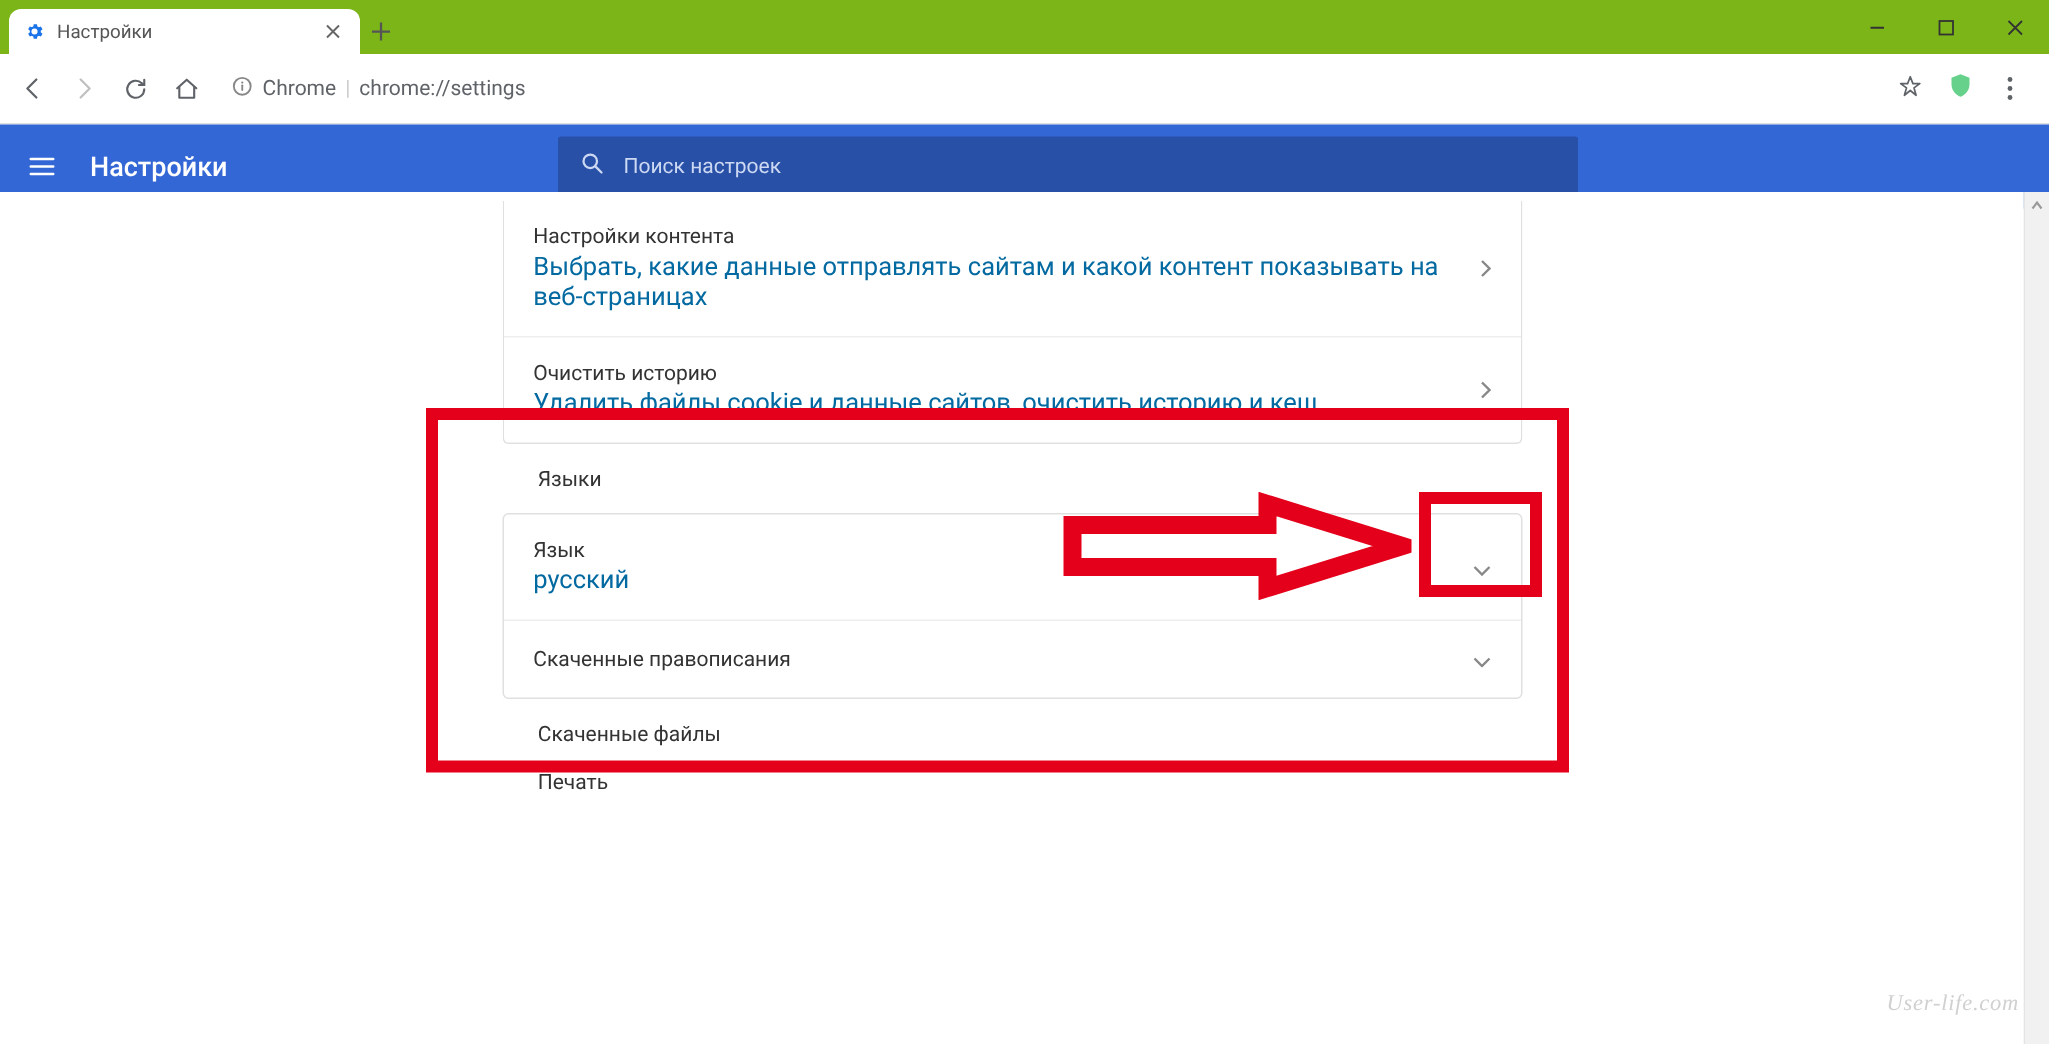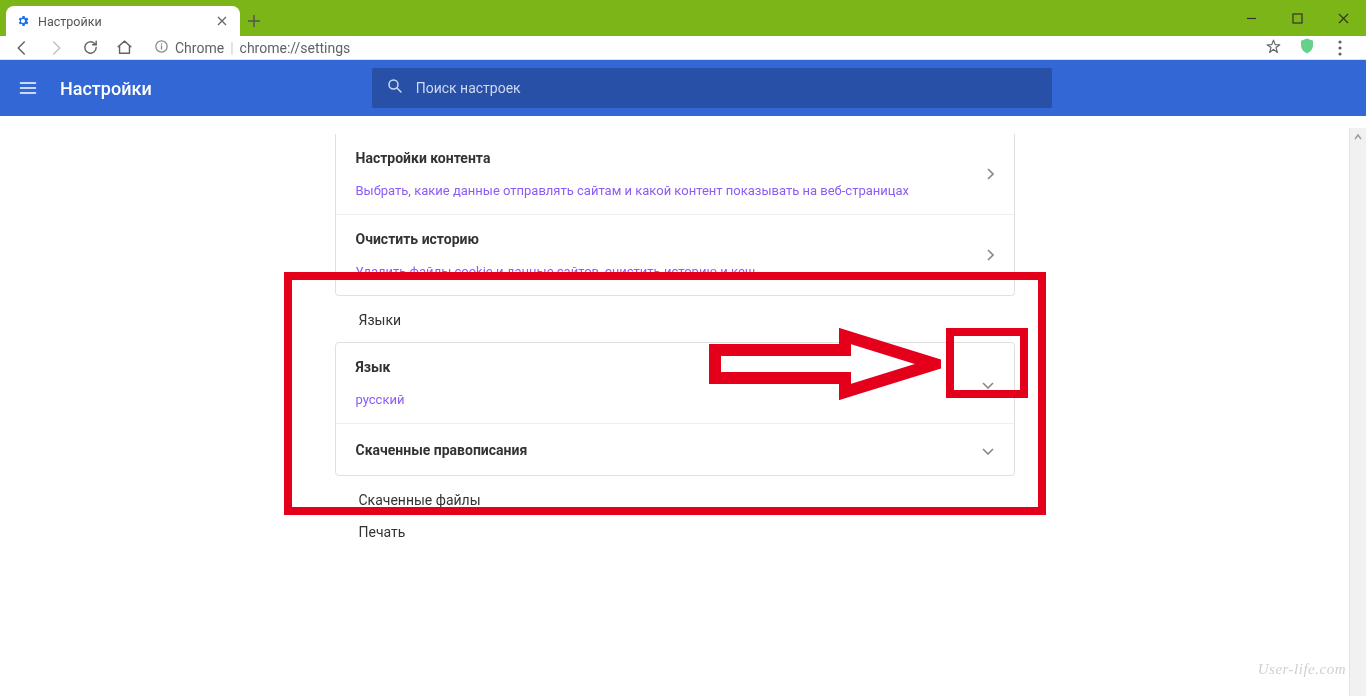--- a/index.html
+++ b/index.html
@@ -49,21 +49,21 @@
     display: flex;
   }
   .win-btn {
     width: 46px; height: 100%;
     display: flex; align-items: center; justify-content: center;
     color: #333; cursor: pointer;
   }
 
   
   .toolbar {
-    height: 24px;
+    height: 47px;
     background: #fff;
     border-bottom: 1px solid #e0e0e0;
     display: flex;
     align-items: center;
     padding: 0 8px;
     gap: 6px;
   }
   .tool-icon {
     width: 28px; height: 28px;
     display: flex; align-items: center; justify-content: center;
@@ -160,22 +160,22 @@
     border-radius: 4px;
   }
   .row {
     padding: 16px 20px;
     display: flex;
     align-items: center;
     cursor: pointer;
   }
   .row + .row { border-top: 1px solid #eee; }
   .row .texts { flex: 1; }
-  .row .title { font-size: 14px; color: #333; font-weight: bold; }
-  .row .subtitle { font-size: 13px; color: #8b5cf6; margin-top: 17px; }
+  .row .title { font-size: 14px; color: #333; }
+  .row .subtitle { font-size: 17px; color: #0369a1; margin-top: 2px; }
   .row .chev { color: #777; font-size: 16px; }
 
   .section-label {
     width: 680px;
     margin: 16px auto 14px;
     font-size: 14px;
     color: #333;
     padding-left: 24px;
   }
 

